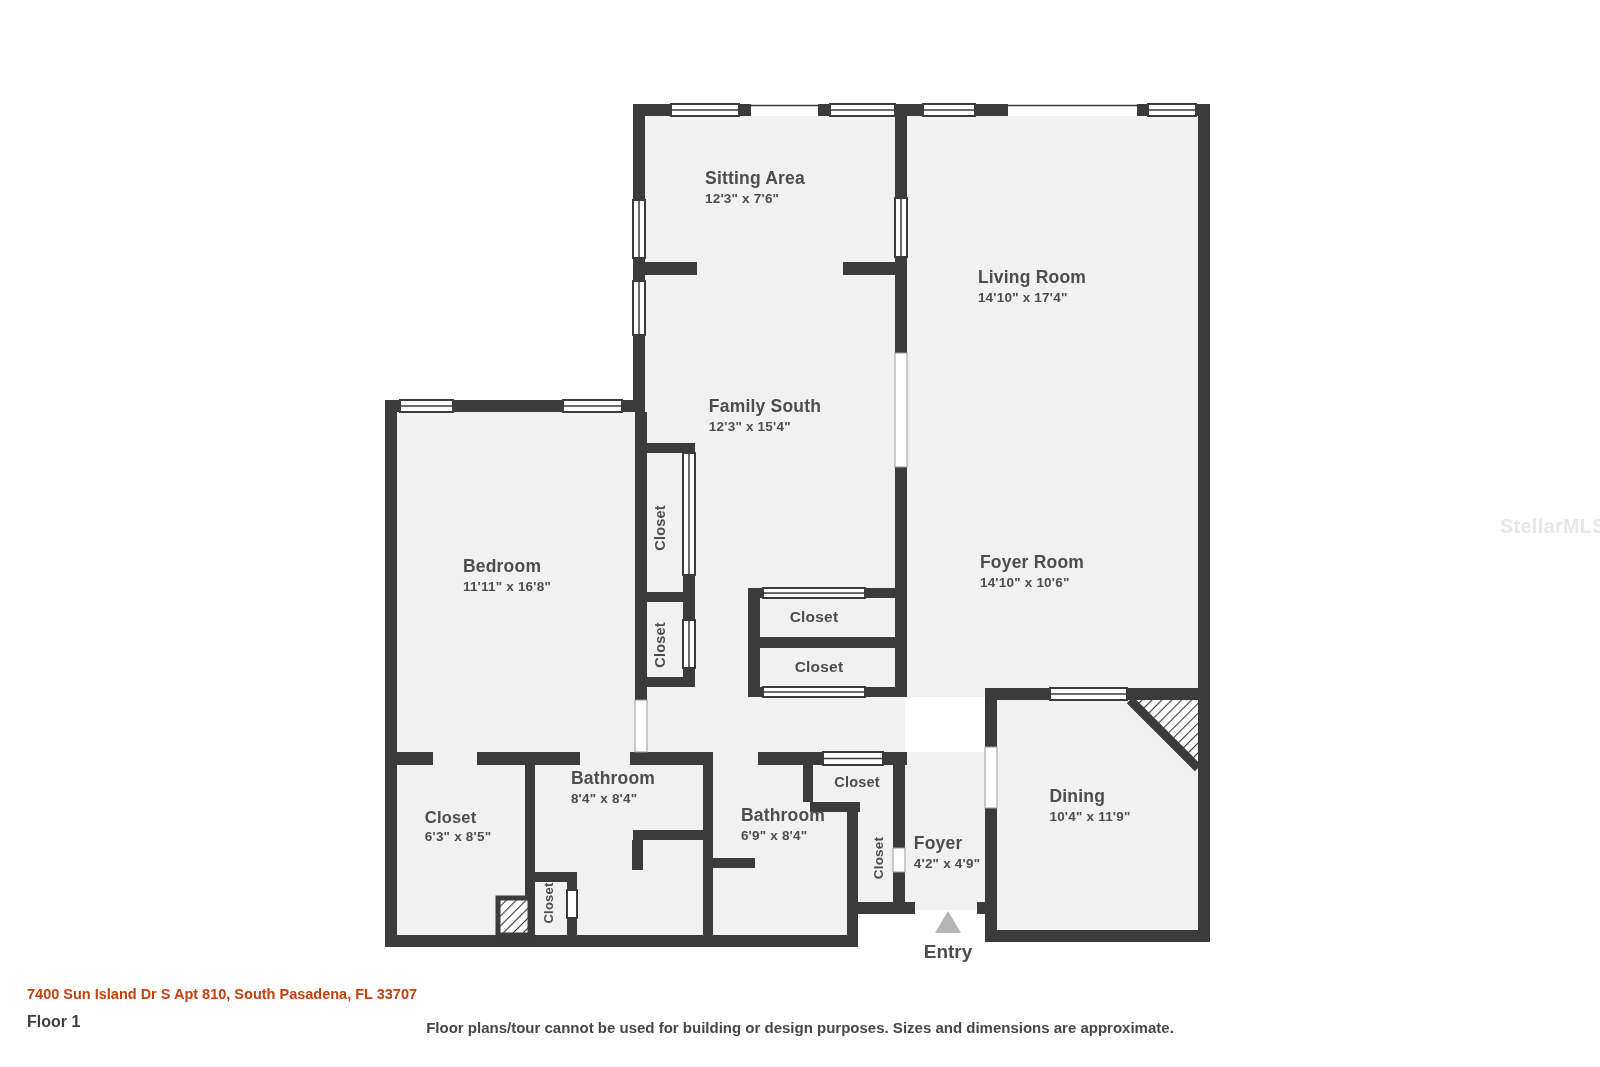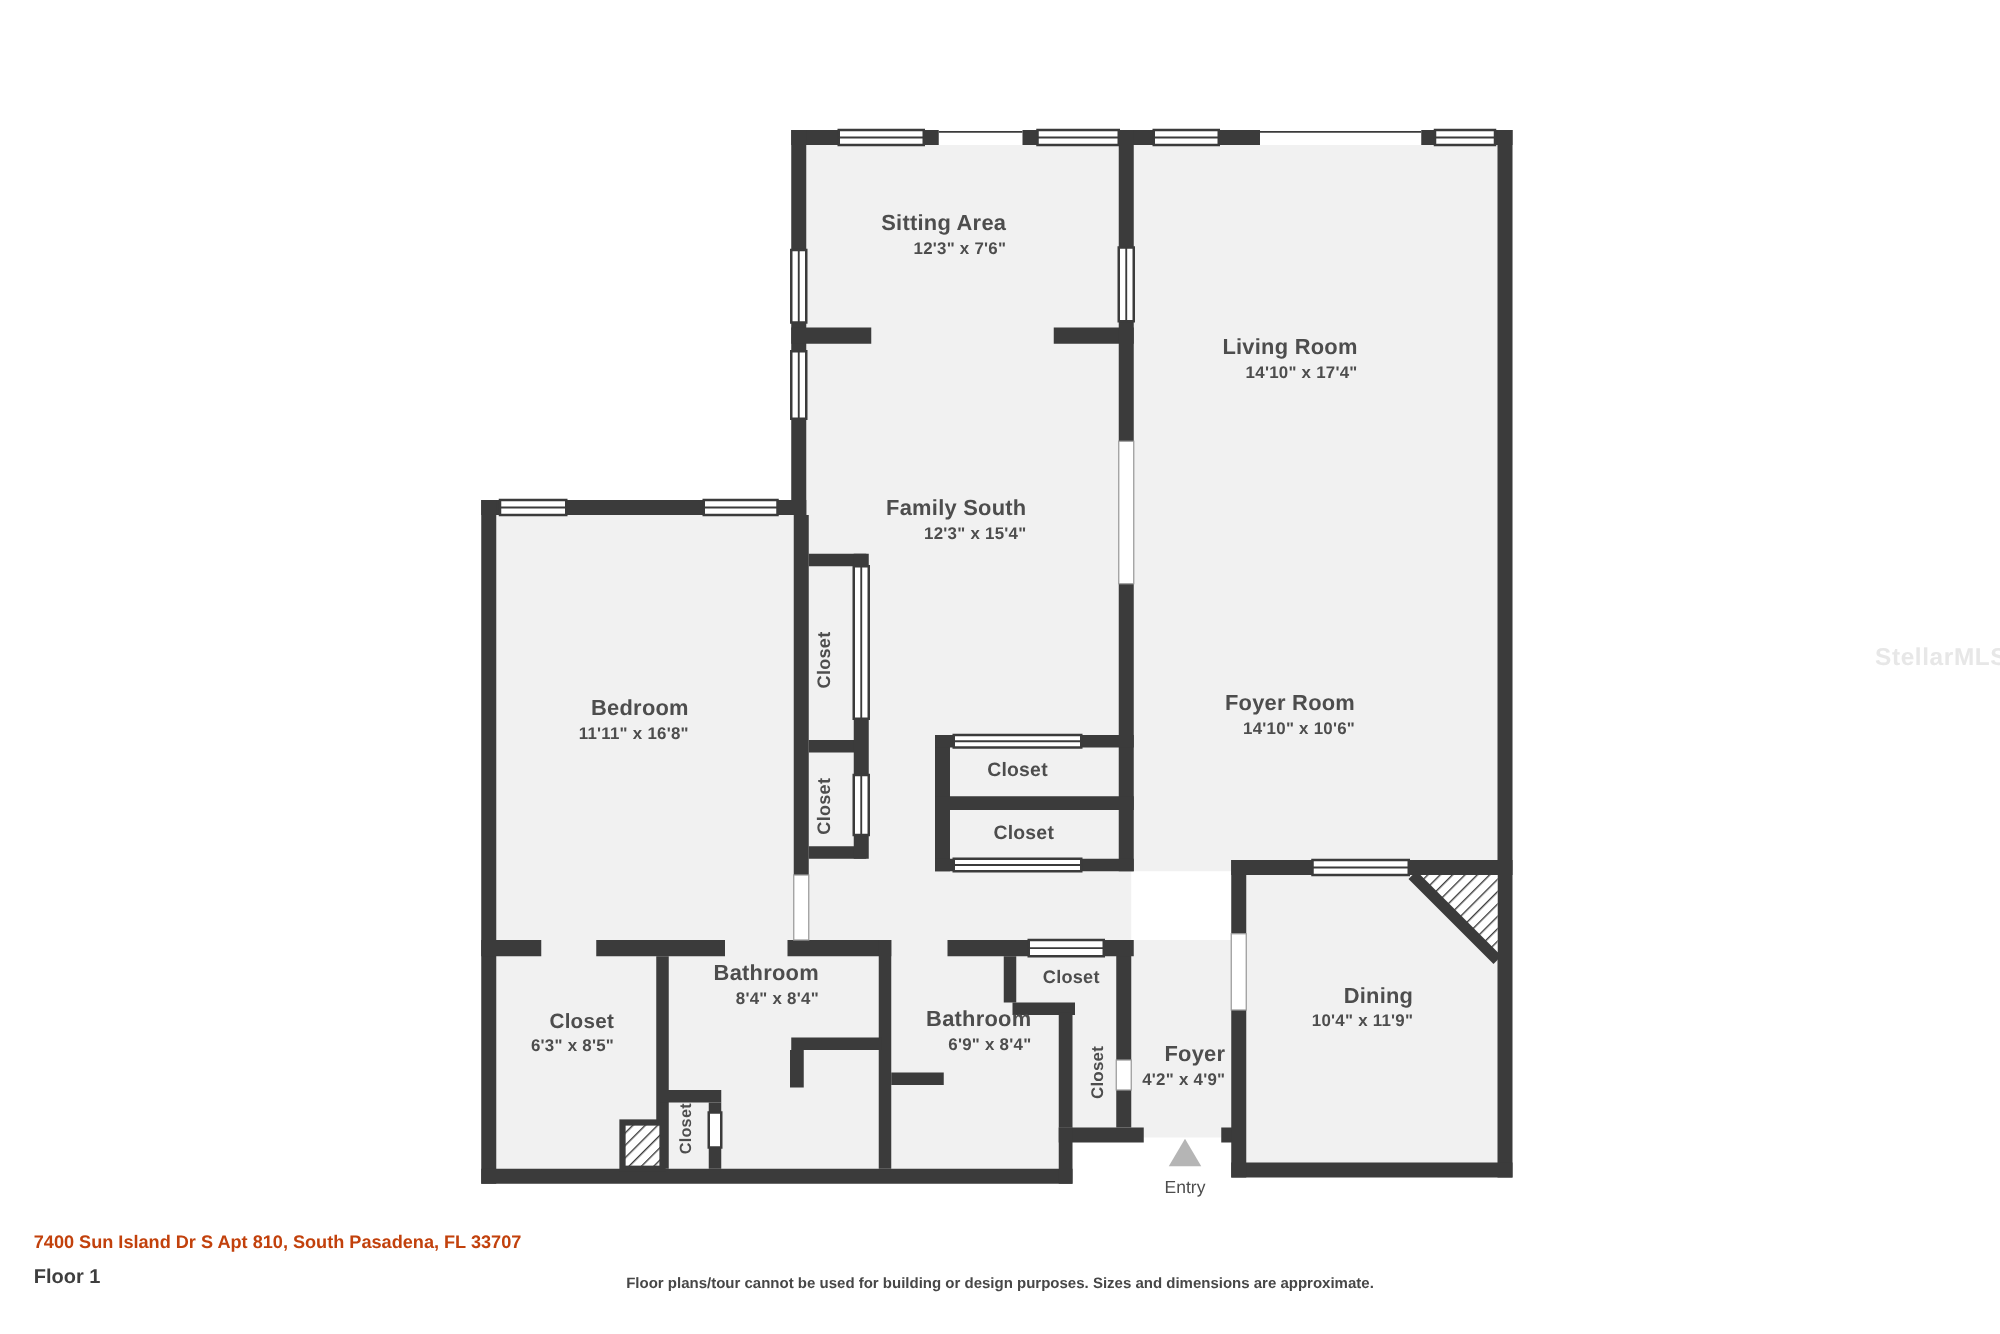--- a/index.html
+++ b/index.html
@@ -9,31 +9,31 @@
   html,body{margin:0;padding:0;background:#fff;}
   #page{position:relative;width:1600px;height:1067px;background:#fff;overflow:hidden;
         font-family:"Liberation Sans","DejaVu Sans",sans-serif;}
   #plan-svg{position:absolute;left:0;top:0;}
   .f{fill:var(--floor);}
   .w{fill:var(--wall);}
   .wn{fill:#ffffff;stroke:var(--wall);stroke-width:2;}
   .wn2{fill:#ffffff;stroke:none;}
   .wl{stroke:var(--wall);stroke-width:1.5;}
   .op{fill:#ffffff;stroke:#9a9a9a;stroke-width:1;}
-  .rl{position:absolute;transform:translateX(-50%);text-align:right;white-space:nowrap;}
+  .rl{position:absolute;transform:translateX(-50%);text-align:left;white-space:nowrap;}
   .rn{font-size:17.5px;font-weight:bold;color:var(--label);letter-spacing:.2px;}
   .rd{font-size:13.5px;font-weight:bold;color:var(--label);margin-top:2px;letter-spacing:.2px;}
   .cl{position:absolute;font-weight:bold;color:var(--label);transform:translate(-50%,-50%);
       white-space:nowrap;letter-spacing:.2px;}
   .cl.vert{transform:translate(-50%,-50%) rotate(-90deg);}
-  .entry-label{position:absolute;transform:translateX(-50%);font-size:14px;font-weight:normal;
+  .entry-label{position:absolute;transform:translateX(-50%);font-size:19px;font-weight:bold;
       color:var(--label);white-space:nowrap;}
   .addr{position:absolute;left:27px;top:986px;font-size:14.5px;font-weight:bold;color:#c2410c;}
   .floorlbl{position:absolute;left:27px;top:1013px;font-size:16px;font-weight:bold;color:#3e3e3e;}
-  .disc{position:absolute;left:50%;transform:translateX(-50%);top:1019px;font-size:12px;
+  .disc{position:absolute;left:50%;transform:translateX(-50%);top:1019px;font-size:15px;
       font-weight:bold;color:#474747;white-space:nowrap;}
   .wm{position:absolute;left:1500px;top:515px;font-size:19.5px;font-weight:bold;
       color:var(--watermark);letter-spacing:.5px;}
 </style>
 </head>
 <body>
 
 <div id="page">
 
   <svg id="plan-svg" width="1600" height="1067" viewBox="0 0 1600 1067">

